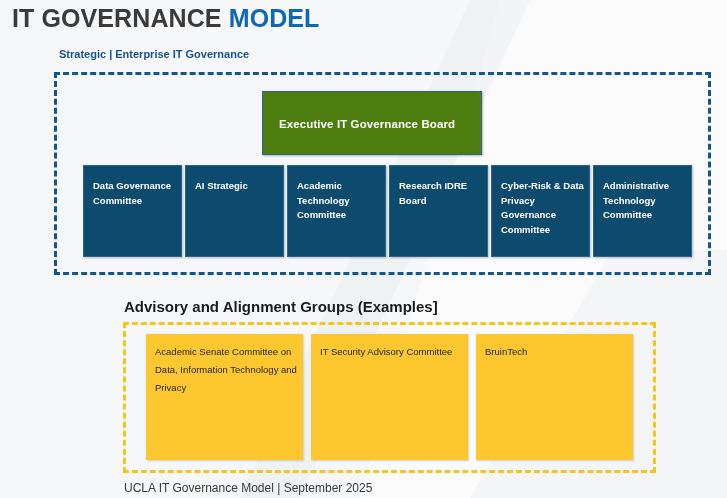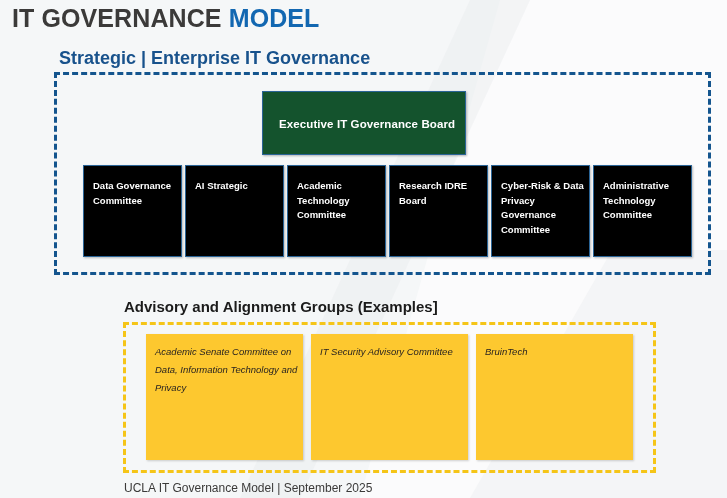--- a/index.html
+++ b/index.html
@@ -43,21 +43,21 @@
     white-space: nowrap;
   }
   #page-title .t-dark { color: #3b3a39; }
   #page-title .t-blue { color: #1267b1; }
 
   
   #strategic-label {
     position: absolute;
     left: 59px;
     top: 48px;
-    font-size: 18px;
+    font-size: 11px;
     font-weight: bold;
     color: #18528c;
     white-space: nowrap;
   }
 
   
   #strategic-container {
     position: absolute;
     left: 54px;
     top: 72px;
@@ -65,23 +65,23 @@
     height: 203px;
     border: 3px dashed #14558e;
     background: transparent;
   }
 
   
   #exec-board {
     position: absolute;
     left: 262px;
     top: 91px;
-    width: 204px;
+    width: 220px;
     height: 64px;
-    background: #14532d;
+    background: #4d7c0f;
     border: 1px solid #2a6496;
     box-shadow: 1px 1px 2px rgba(0,0,0,0.28);
   }
   #exec-board .label {
     position: absolute;
     left: 16px;
     top: 26px;
     color: #ffffff;
     font-size: 11.5px;
     font-weight: bold;
@@ -93,21 +93,21 @@
     position: absolute;
     left: 83px;
     top: 165px;
     width: 609px;
     height: 92px;
     display: flex;
     gap: 3px;
   }
   .committee-box {
     flex: 1 1 0;
-    background: #000000;
+    background: #0c4a6e;
     border: 1px solid #2a6496;
     box-shadow: 1px 1px 2px rgba(0,0,0,0.25);
     position: relative;
     text-decoration: underline;
   }
   .committee-box .label {
     position: absolute;
     left: 9px;
     right: 4px;
     top: 13px;
@@ -141,21 +141,20 @@
 
   
   #advisory-row {
     position: absolute;
     left: 146px;
     top: 334px;
     width: 487px;
     height: 126px;
     display: flex;
     gap: 8px;
-    font-style: italic;
   }
   .advisory-box {
     flex: 1 1 0;
     background: #fdc82f;
     position: relative;
     box-shadow: 1px 1px 2px rgba(0,0,0,0.18);
   }
   .advisory-box .label {
     position: absolute;
     left: 9px;

